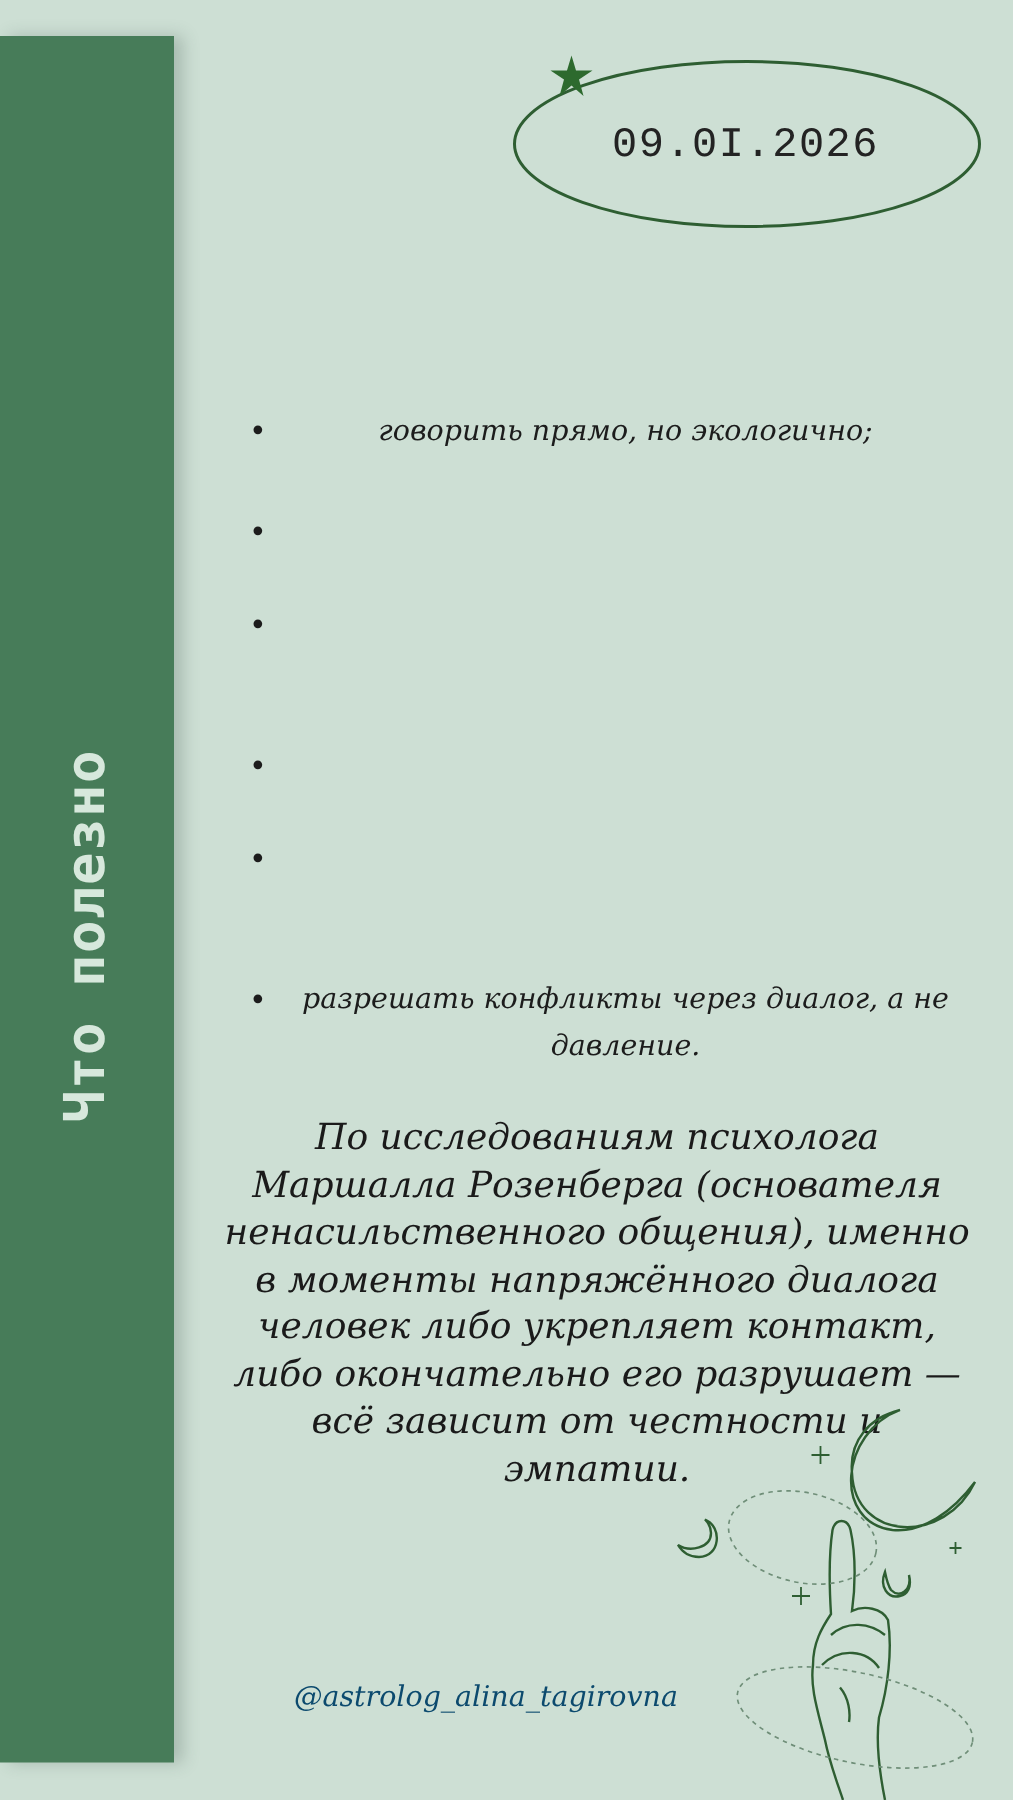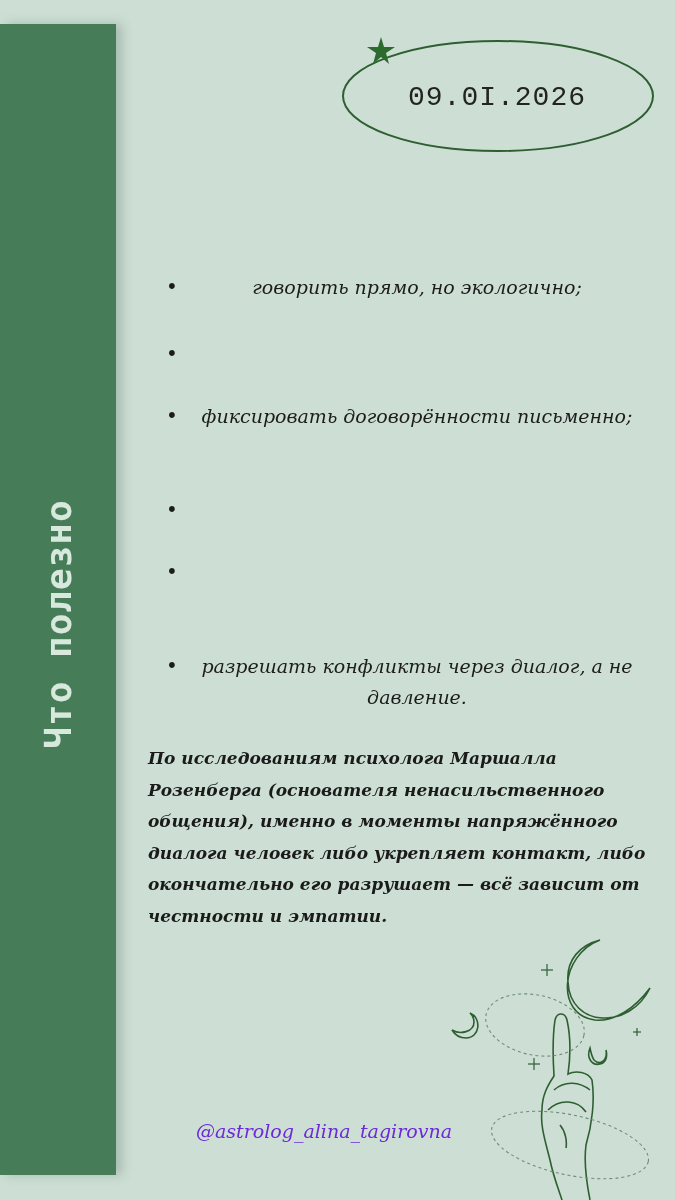--- a/index.html
+++ b/index.html
@@ -43,27 +43,28 @@
     line-height: 31px;
     text-align: center;
     padding-left: 34px;
   }
   .list li .bullet {
     position: absolute; left: 6px; top: 0;
     font-style: normal; font-size: 20px;
   }
   .quote {
     position: absolute; left: 148px; top: 743px; width: 500px;
-    font-style: italic; font-weight: bold;
-    font-size: 17px; line-height: 31.5px;
+    font-style: italic; font-weight: normal;
+    font-size: 24px; line-height: 31.5px;
+    text-align: center;
     color: #1a1a1a;
   }
   .handle {
     position: absolute; left: 196px; top: 1120px;
-    font-style: italic; font-size: 19px; color: #6d28d9;
+    font-style: italic; font-size: 19px; color: #0c4a6e;
   }
   .deco { position: absolute; left: 430px; top: 920px; }
 </style>
 </head>
 <body>
 
 <div class="side-bar">
   <div class="side-title">Что полезно</div>
 </div>
 
@@ -80,21 +81,20 @@
 <ul class="list">
   <li style="position:absolute;top:0;width:446px;">
     <span class="bullet">•</span>
     <span>говорить прямо, но экологично;</span>
   </li>
   <li style="position:absolute;top:67px;width:446px;">
     <span class="bullet">•</span>
   </li>
   <li style="position:absolute;top:129px;width:446px;">
     <span class="bullet">•</span>
-    <span>фиксировать договорённости письменно;</span>
   </li>
   <li style="position:absolute;top:223px;width:446px;">
     <span class="bullet">•</span>
   </li>
   <li style="position:absolute;top:285px;width:446px;">
     <span class="bullet">•</span>
   </li>
   <li style="position:absolute;top:379px;width:446px;">
     <span class="bullet">•</span>
     <span>разрешать конфликты через диалог, а не давление.</span>

